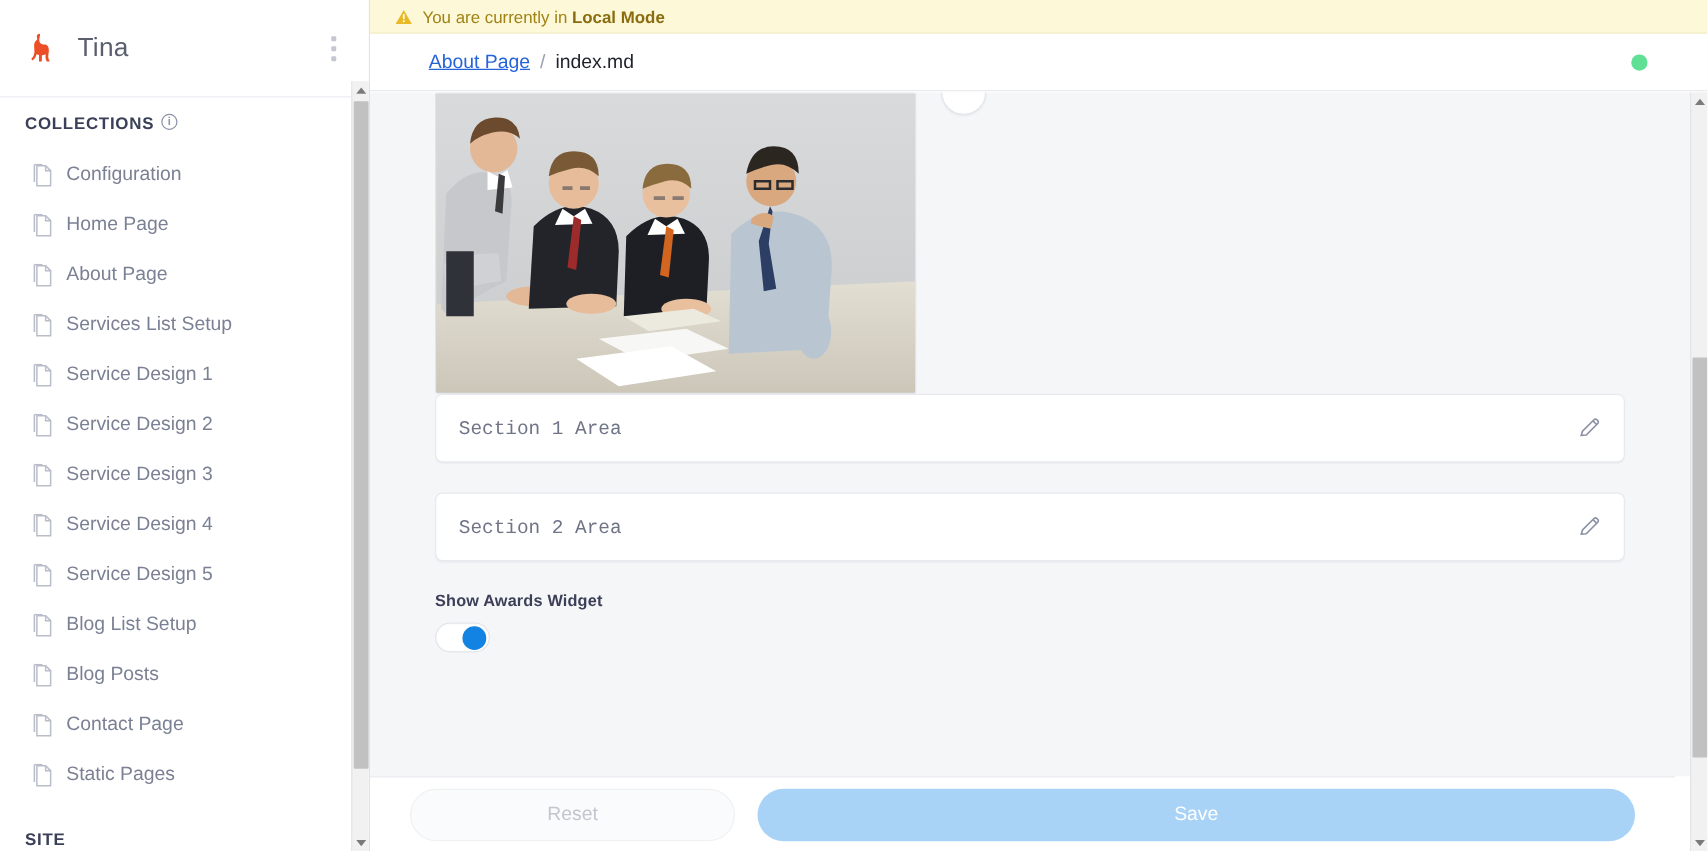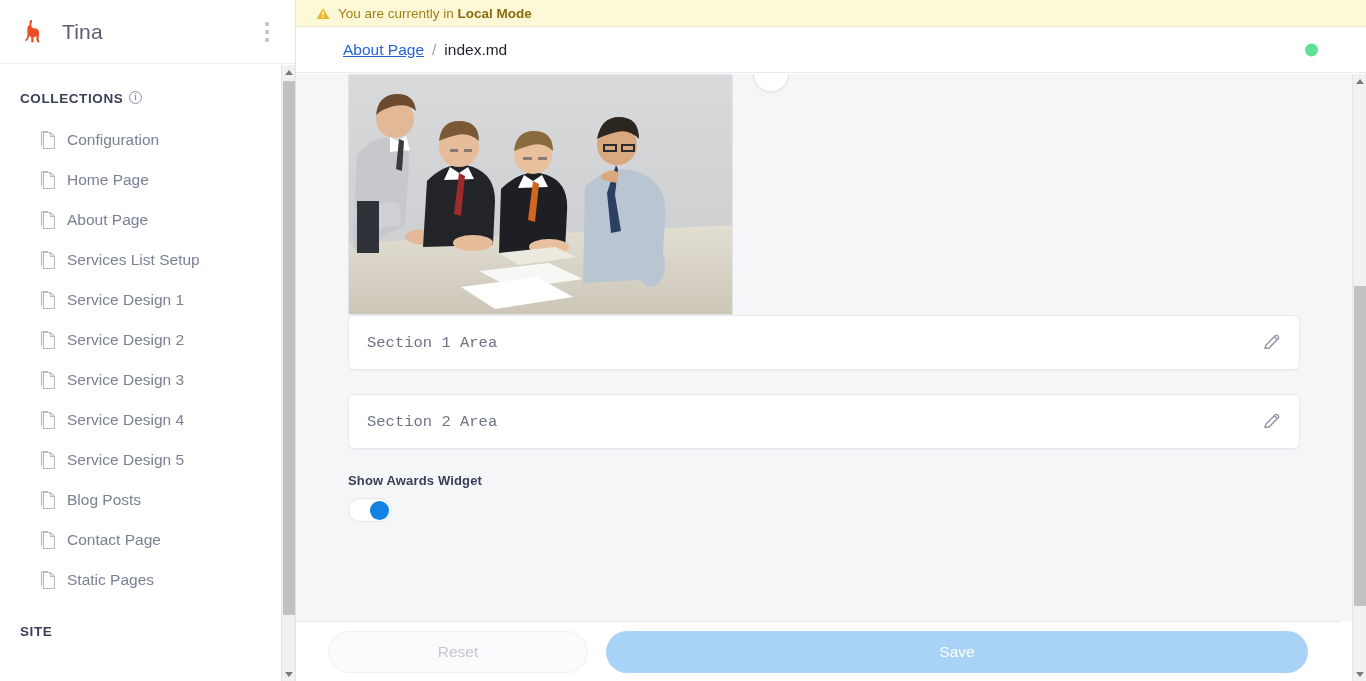--- a/index.html
+++ b/index.html
@@ -15,21 +15,21 @@
   
   #sidebar {
     width: 296px; height: 681px;
     background: #ffffff;
     border-right: 1px solid #e1e3e8;
     position: relative;
     flex: 0 0 296px;
     overflow: hidden;
   }
   #sidebar-header {
-    height: 64px;
+    height: 78px;
     display: flex; align-items: center;
     padding: 0 16px 0 18px;
     border-bottom: 1px solid #edeef2;
     background: #fff;
   }
   #logo-wrap { width: 34px; height: 34px; display:flex; align-items:center; justify-content:center; }
   #brand-title {
     font-size: 21px; color: #5a5f6e; margin-left: 10px;
     font-weight: 400; letter-spacing: .2px;
   }
@@ -51,21 +51,21 @@
   }
   .info-icon {
     width: 13px; height: 13px; border: 1.3px solid #8d93a8; border-radius: 50%;
     display: inline-flex; align-items:center; justify-content:center;
     font-size: 9px; color:#8d93a8; font-weight: bold; font-style: normal;
     line-height: 1;
   }
   #collections-list { margin-top: 14px; }
   .nav-item {
     display: flex; align-items: center; gap: 10px;
-    height: 40px; padding-left: 40px;
+    height: 40px; padding-left: 26px;
     color: #7b8194; font-size: 15.5px;
     cursor: pointer;
   }
   .file-icon { width: 17px; height: 19px; flex: 0 0 17px; display:block; }
   #site-label { margin-top: 24px; }
 
   
   #sidebar-sb {
     position: absolute; top: 65px; right: 0; width: 14px; bottom: 0;
     background: #f1f1f1; border-left: 1px solid #e4e4e4;
@@ -282,20 +282,29 @@
             <span>Service Design 4</span>
           </div>
           <div class="nav-item">
             <svg class="file-icon" viewBox="0 0 17 19">
               <path d="M3.5 1.5 h7 l4 4 v12 h-11 z" fill="#fff" stroke="#b9bdca" stroke-width="1.2"></path>
               <path d="M10.5 1.5 v4 h4" fill="none" stroke="#b9bdca" stroke-width="1.2"></path>
               <path d="M1.5 0.5 h6.5" fill="none" stroke="#b9bdca" stroke-width="1.2"></path>
               <path d="M1.5 0.5 v14" fill="none" stroke="#b9bdca" stroke-width="1.2"></path>
             </svg>
             <span>Service Design 5</span>
+          </div>
+          <div class="nav-item">
+            <svg class="file-icon" viewBox="0 0 17 19">
+              <path d="M3.5 1.5 h7 l4 4 v12 h-11 z" fill="#fff" stroke="#b9bdca" stroke-width="1.2"></path>
+              <path d="M10.5 1.5 v4 h4" fill="none" stroke="#b9bdca" stroke-width="1.2"></path>
+              <path d="M1.5 0.5 h6.5" fill="none" stroke="#b9bdca" stroke-width="1.2"></path>
+              <path d="M1.5 0.5 v14" fill="none" stroke="#b9bdca" stroke-width="1.2"></path>
+            </svg>
+            <span>Blog List Setup</span>
           </div>
           <div class="nav-item">
             <svg class="file-icon" viewBox="0 0 17 19">
               <path d="M3.5 1.5 h7 l4 4 v12 h-11 z" fill="#fff" stroke="#b9bdca" stroke-width="1.2"></path>
               <path d="M10.5 1.5 v4 h4" fill="none" stroke="#b9bdca" stroke-width="1.2"></path>
               <path d="M1.5 0.5 h6.5" fill="none" stroke="#b9bdca" stroke-width="1.2"></path>
               <path d="M1.5 0.5 v14" fill="none" stroke="#b9bdca" stroke-width="1.2"></path>
             </svg>
             <span>Blog Posts</span>
           </div>

